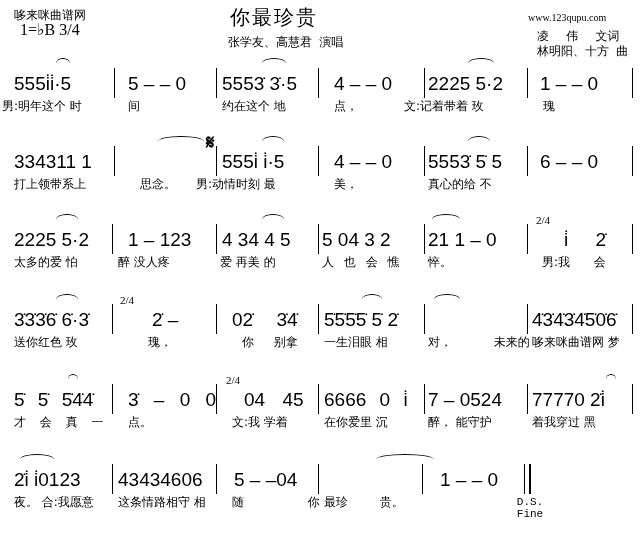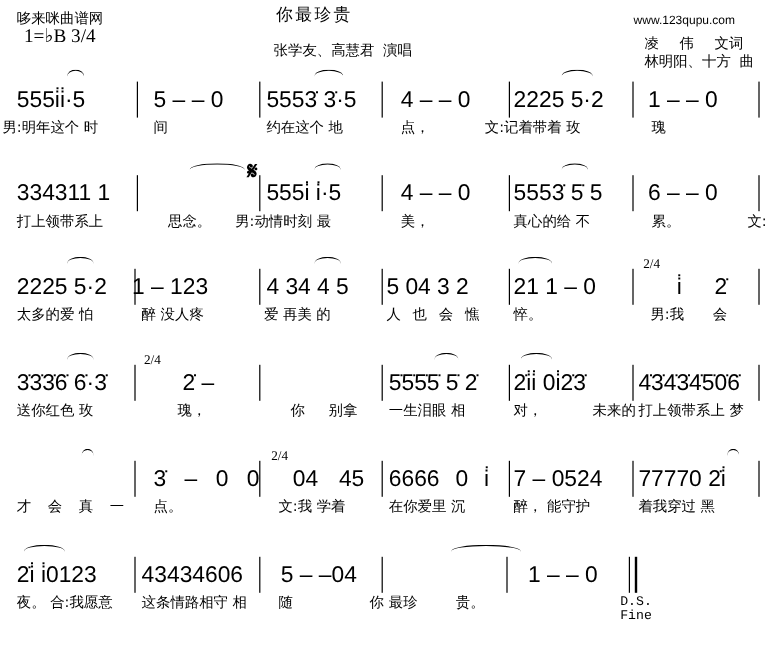--- a/index.html
+++ b/index.html
@@ -1,22 +1,22 @@
 <!DOCTYPE html>
 <html><head>
 <meta charset="utf-8">
 <style>
   html,body{margin:0;padding:0;background:#fff;}
   body{width:640px;height:554px;position:relative;overflow:hidden;font-family:"DejaVu Sans","Liberation Sans",sans-serif;color:#000;}
   .abs{position:absolute;white-space:nowrap;font-family:Liberation Mono, monospace;}
   .site{left:14px;top:7px;font-size:12px;}
   .key{left:20px;top:20px;font-family:"Liberation Serif","DejaVu Serif",serif;font-size:16px;}
-  .title{left:230px;top:4px;font-family:Liberation Sans, sans-serif;font-size:14px;letter-spacing:2px;}
+  .title{left:230px;top:4px;font-family:Liberation Sans, sans-serif;font-size:20px;letter-spacing:2px;}
   .singers{left:228px;top:34px;font-size:12px;}
-  .url{left:528px;top:12px;font-family:Liberation Sans, sans-serif;font-size:10px;text-align:center;}
+  .url{left:528px;top:12px;font-family:Liberation Serif, serif;font-size:10px;text-align:center;}
   .lyricist{left:537px;top:28px;font-size:12px;word-spacing:10px;}
   .composer{left:537px;top:43px;font-size:12px;}
   .row{position:absolute;left:0;width:640px;height:80px;}
   .notes{position:absolute;top:12px;height:28px;font-family:"Liberation Sans","DejaVu Sans",sans-serif;font-size:19px;line-height:28px;white-space:nowrap;}
   .lyr{position:absolute;top:40px;font-size:12px;white-space:nowrap;}
   .bar{position:absolute;top:10px;width:1px;height:30px;background:#000;}
   .ts{position:absolute;top:0;font-size:11px;font-family:"Liberation Serif",serif;}
   .slur{position:absolute;top:0;height:10px;border-top:1.5px solid #000;border-radius:50% 50% 0 0;}
   .dbl{position:absolute;top:10px;width:4px;height:30px;border-left:1px solid #000;border-right:2px solid #000;}
   .ds{position:absolute;top:42px;font-family:"Liberation Mono","DejaVu Sans Mono",monospace;font-size:11px;line-height:12px;text-align:center;}
@@ -70,30 +70,29 @@
   <div class="lyr" style="left:196px">男:动情时刻 最</div>
   <div class="bar" style="left:318px"></div>
   <div class="notes" style="left:334px">4 – – 0</div>
   <div class="lyr" style="left:334px">美，</div>
   <div class="bar" style="left:424px"></div>
   <div class="slur" style="left:468px;width:22px;"></div>
   <div class="notes" style="left:428px">5553̇ 5̇ 5</div>
   <div class="lyr" style="left:428px">真心的给 不</div>
   <div class="bar" style="left:527px"></div>
   <div class="notes" style="left:540px">6 – – 0</div>
-  <div class="lyr" style="left:543px;word-spacing:52px">累。 文:</div>
   <div class="bar" style="left:632px"></div>
 </div>
 
 <div class="row" style="top:214px">
   <div class="slur" style="left:56px;width:22px;"></div>
   <div class="notes" style="left:14px">2225 5·2</div>
   <div class="lyr" style="left:14px">太多的爱 怕</div>
   <div class="bar" style="left:112px"></div>
-  <div class="notes" style="left:110px">1 – 123</div>
+  <div class="notes" style="left:128px">1 – 123</div>
   <div class="lyr" style="left:118px">醉 没人疼</div>
   <div class="bar" style="left:216px"></div>
   <div class="slur" style="left:262px;width:22px;"></div>
   <div class="notes" style="left:222px">4 34 4 5</div>
   <div class="lyr" style="left:220px">爱 再美 的</div>
   <div class="bar" style="left:318px"></div>
   <div class="notes" style="left:322px">5 04 3 2</div>
   <div class="lyr" style="left:322px;word-spacing:6px">人 也 会 憔</div>
   <div class="bar" style="left:424px"></div>
   <div class="slur" style="left:432px;width:28px;"></div>
@@ -108,37 +107,38 @@
 
 <div class="row" style="top:294px">
   <div class="slur" style="left:56px;width:22px;"></div>
   <div class="notes" style="left:14px">3̇3̇3̇6̇ 6̇·3̇</div>
   <div class="lyr" style="left:14px">送你红色 玫</div>
   <div class="bar" style="left:112px"></div>
   <div class="ts" style="left:120px">2/4</div>
   <div class="notes" style="left:152px">2̇ –</div>
   <div class="lyr" style="left:148px">瑰，</div>
   <div class="bar" style="left:216px"></div>
+  <div class="notes" style="left:232px;word-spacing:18px">02̇ 3̇4̇</div>
   <div class="lyr" style="left:242px;word-spacing:16px">你 别拿</div>
   <div class="bar" style="left:318px"></div>
   <div class="slur" style="left:362px;width:20px;"></div>
   <div class="notes" style="left:324px">5̇5̇5̇5̇ 5̇ 2̇</div>
   <div class="lyr" style="left:324px">一生泪眼 相</div>
   <div class="bar" style="left:424px"></div>
   <div class="slur" style="left:434px;width:26px;"></div>
-  <div class="notes" style="left:428px">2̇i̇i̇ 0i̇2̇3̇</div>
   <div class="lyr" style="left:428px;word-spacing:38px">对， 未来的</div>
   <div class="bar" style="left:527px"></div>
   <div class="notes" style="left:532px">4̇3̇4̇3̇4̇5̇0̇6̇</div>
-  <div class="lyr" style="left:532px">打上领带系上 梦</div>
+  <div class="lyr" style="left:532px">哆来咪曲谱网 梦</div>
   <div class="bar" style="left:632px"></div>
 </div>
 
 <div class="row" style="top:374px">
   <div class="slur" style="left:68px;width:10px;"></div>
+  <div class="notes" style="left:14px;word-spacing:8px">5̇ 5̇ 5̇4̇4̇</div>
   <div class="lyr" style="left:14px;word-spacing:10px">才 会 真 一</div>
   <div class="bar" style="left:112px"></div>
   <div class="notes" style="left:128px;word-spacing:10px">3̇ – 0 0</div>
   <div class="lyr" style="left:128px">点。</div>
   <div class="bar" style="left:216px"></div>
   <div class="ts" style="left:226px">2/4</div>
   <div class="notes" style="left:244px;word-spacing:12px">04 45</div>
   <div class="lyr" style="left:232px">文:我 学着</div>
   <div class="bar" style="left:318px"></div>
   <div class="notes" style="left:324px;word-spacing:8px">6666 0 i̇</div>

